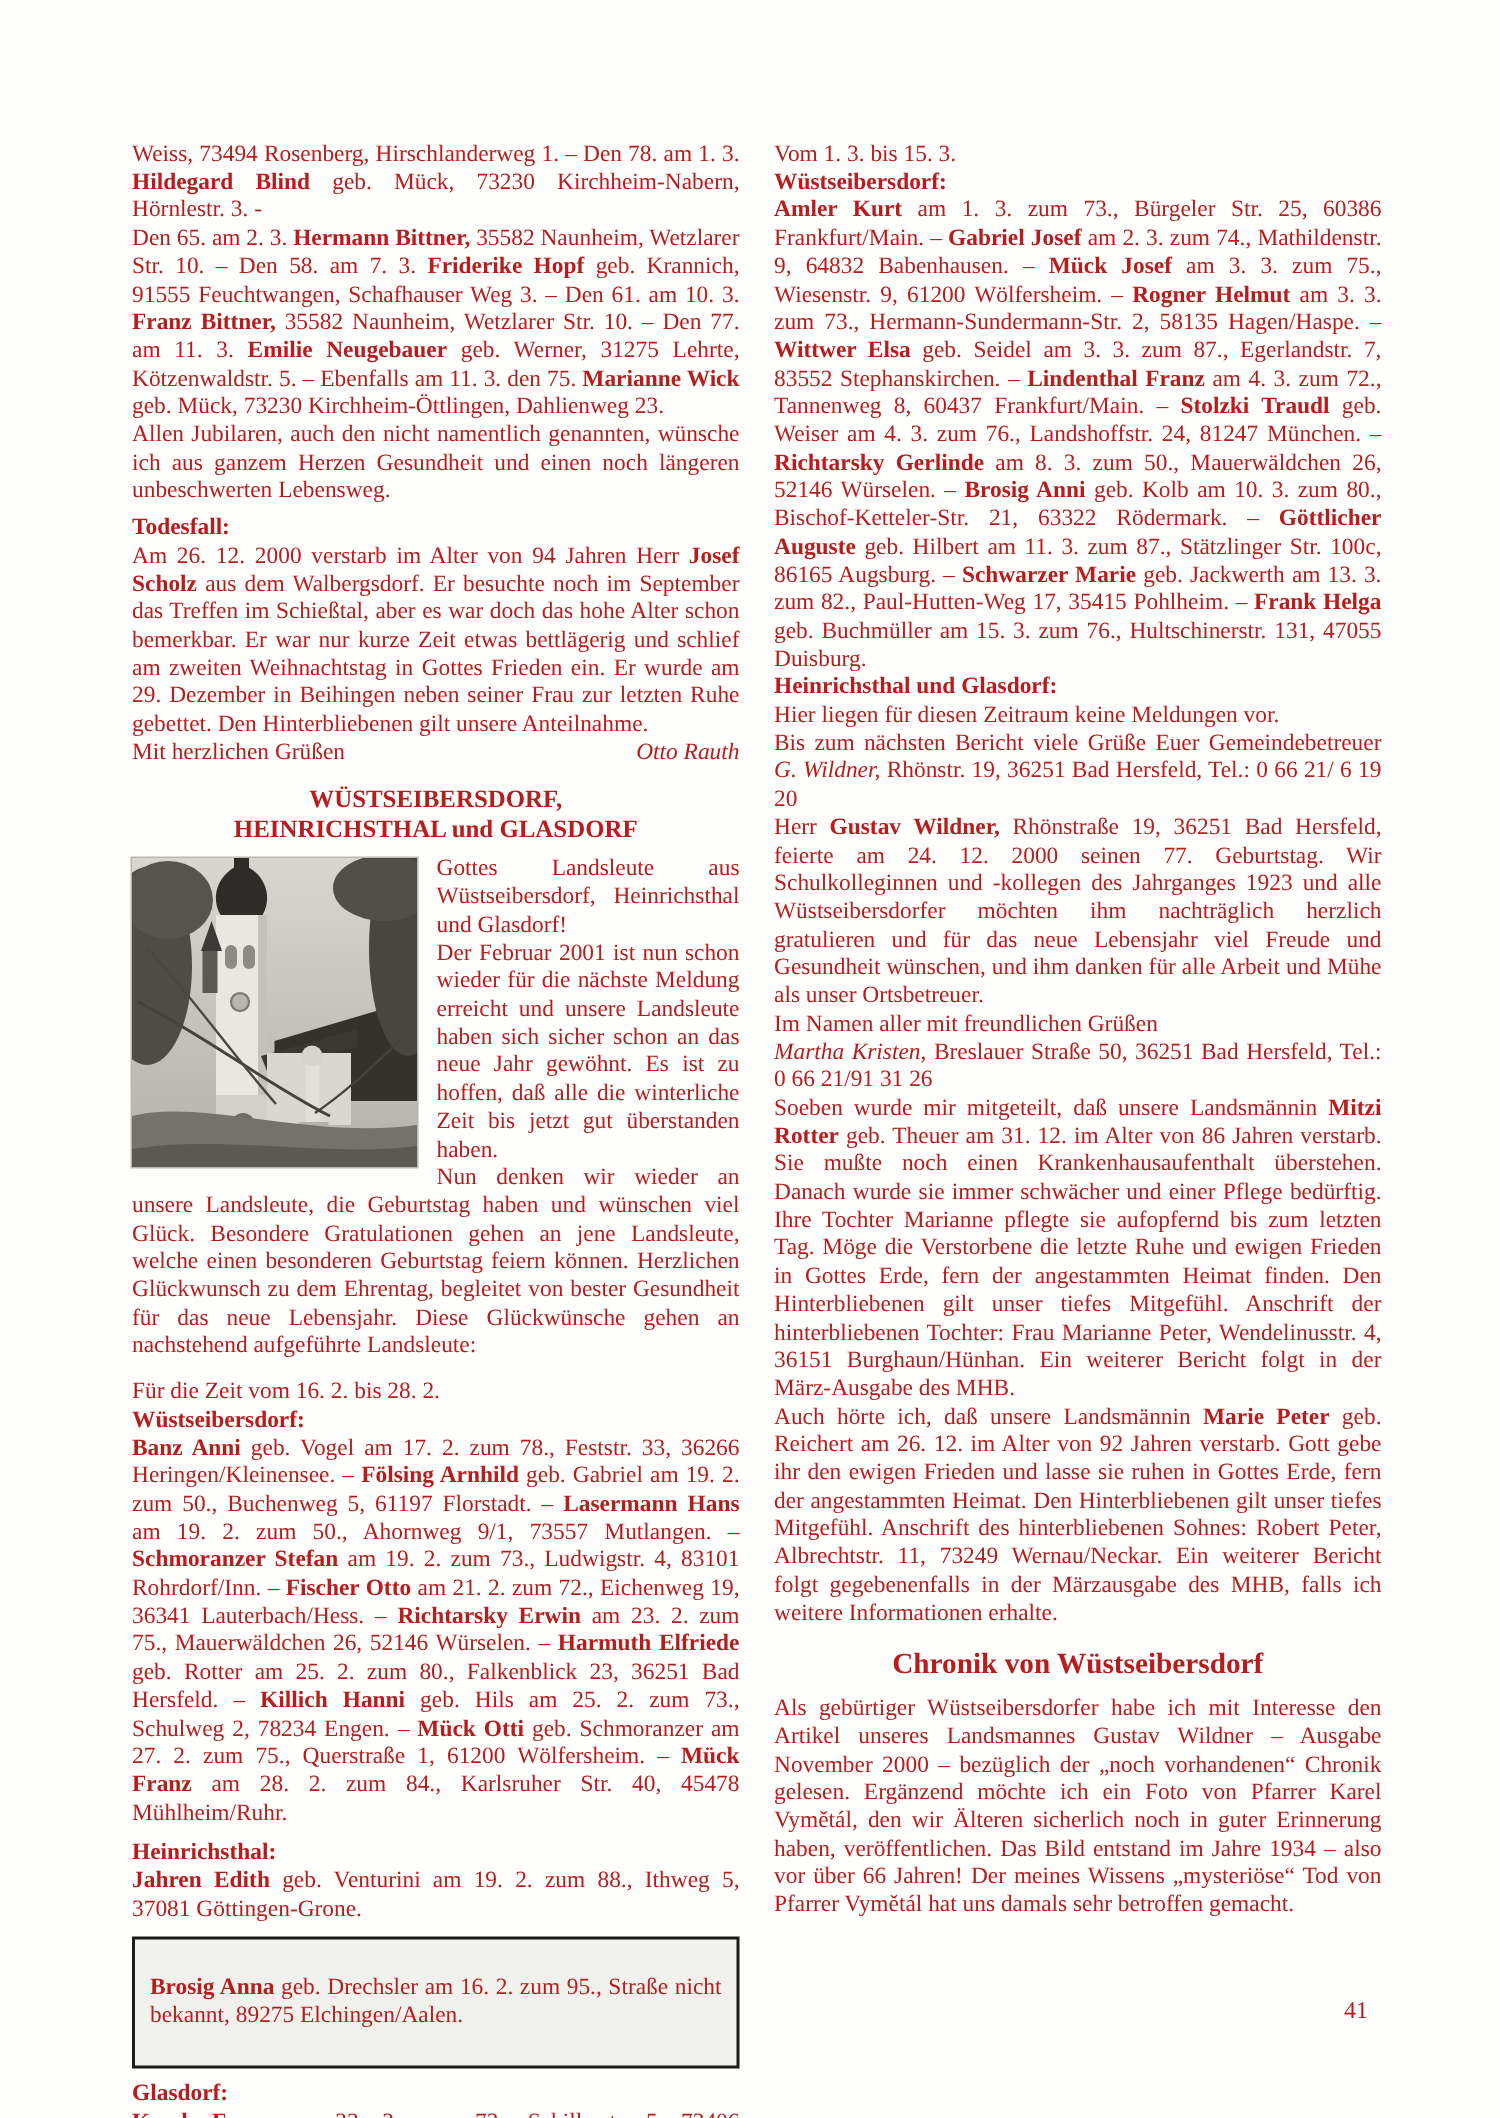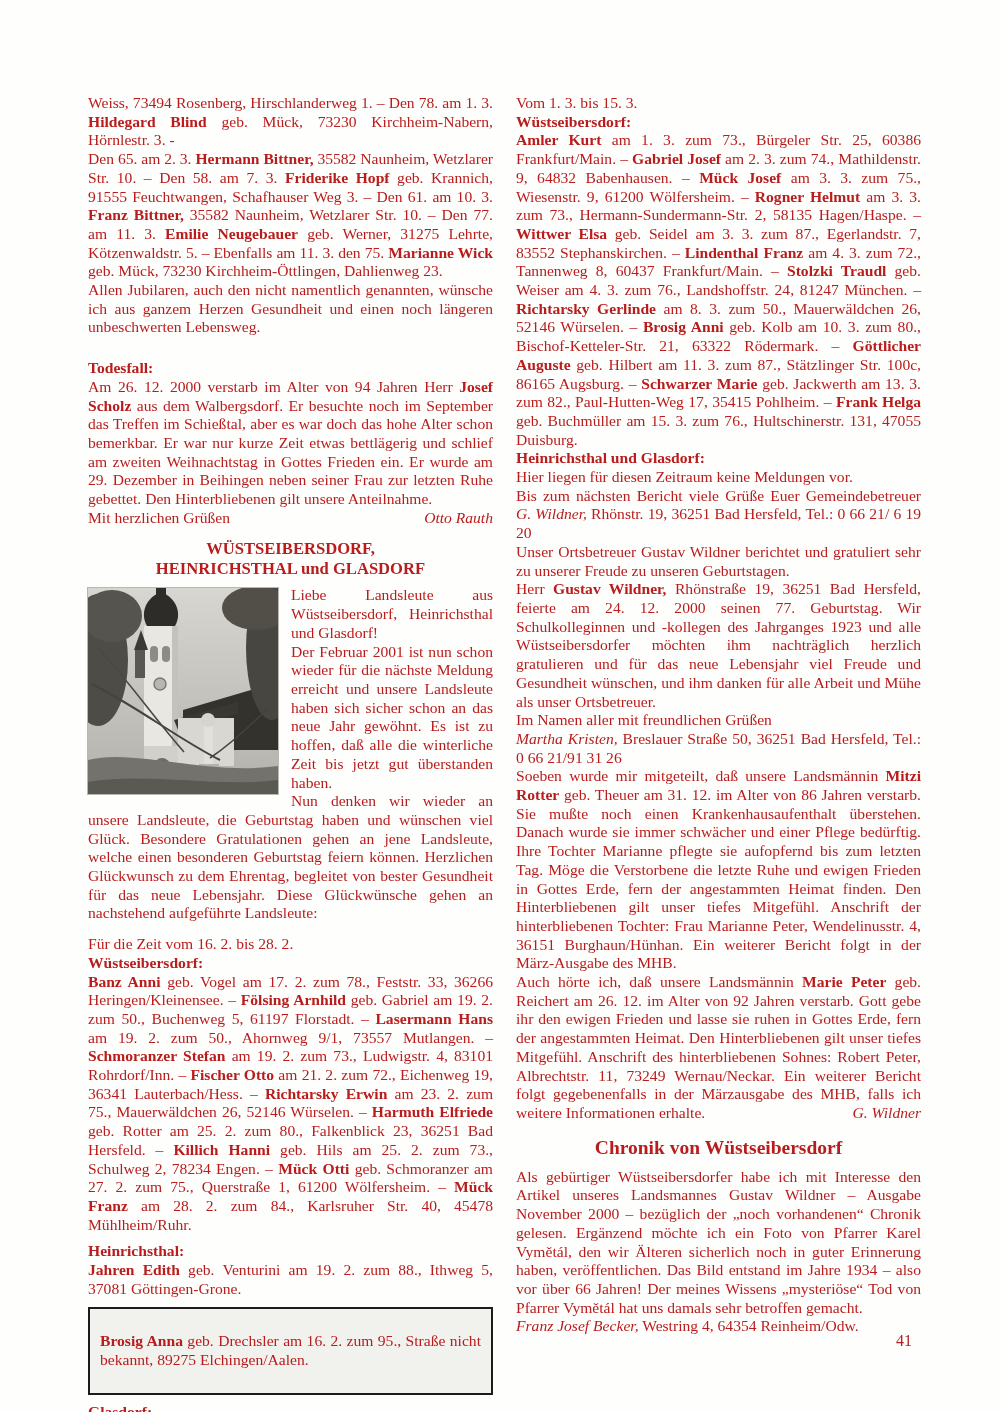--- a/index.html
+++ b/index.html
@@ -6,21 +6,21 @@
   .page{position:relative;width:1000px;height:1412px;background:#fefefd;
         font-family:Liberation Serif, serif;color:#b91c1c;overflow:hidden;}
   .col{position:absolute;top:94px;width:405px;font-size:15.6px;line-height:18.7px;text-align:justify;}
   .col-left{left:88px;}
   .col-right{left:516px;}
   p{margin:0;padding:0;}
   b{font-weight:bold;}
   i{font-style:italic;}
   .runhead{font-weight:bold;text-align:left;}
   .plainline{text-align:left;}
-  .mt6{margin-top:22px;}
+  .mt6{margin-top:6px;}
   .mt8{margin-top:8px;}
   .mt12{margin-top:12px;}
   .mt20{}
   .sigline{display:flex;justify-content:space-between;}
   .sigline i{font-style:italic;}
   .sec-head{text-align:center;font-weight:bold;font-size:16.6px;line-height:20px;margin:12px 0 7px;}
   .big-head{text-align:center;font-weight:bold;font-size:19.5px;line-height:24px;margin:13px 0 8px;}
   .photo{float:left;width:190px;height:206px;margin:2px 13px 3px 0;outline:1px solid #b9b7b1;}
   .boxed{border:2px solid #1c1c1c;background:#f1f1ee;padding:23px 10px;margin:9px 0 8px;}
   .sig-overlay{text-align:right;font-style:italic;margin-top:-18.7px;}
@@ -77,21 +77,21 @@
         <path d="M66,192 v-14 a8,8 0 0 1 16,0 v14 z" fill="#6e6c66"></path>
         <rect x="116" y="138" width="9" height="40" fill="#e2e0da"></rect>
         <circle cx="120" cy="132" r="7" fill="#d6d4ce"></circle>
         <rect x="111" y="176" width="20" height="11" fill="#b4b2ac"></rect>
         <path d="M0,172 C45,160 120,188 190,178 L190,206 L0,206 Z" fill="#74726c"></path>
         <path d="M0,194 C60,184 130,200 190,192 L190,206 L0,206 Z" fill="#5b5954"></path>
         <path d="M4,96 C48,118 92,152 132,172" stroke="#45433e" fill="none" stroke-width="2"></path>
         <path d="M10,60 C40,92 66,130 96,164" stroke="#4a4843" fill="none" stroke-width="1.6"></path>
         <path d="M180,120 C160,140 140,158 122,170" stroke="#44423d" fill="none" stroke-width="1.6"></path>
       </svg>
-      <p>Liebe Landsleute aus Wüstseibersdorf, Heinrichsthal und Glasdorf!</p>
+      <p>Gottes Landsleute aus Wüstseibersdorf, Heinrichsthal und Glasdorf!</p>
       <p>Der Februar 2001 ist nun schon wieder für die nächste Meldung erreicht und unsere Landsleute haben sich sicher schon an das neue Jahr gewöhnt. Es ist zu hoffen, daß alle die winterliche Zeit bis jetzt gut überstanden haben.</p>
       <p>Nun denken wir wieder an unsere Landsleute, die Geburtstag haben und wünschen viel Glück. Besondere Gratulationen gehen an jene Landsleute, welche einen besonderen Geburtstag feiern können. Herzlichen Glückwunsch zu dem Ehrentag, begleitet von bester Gesundheit für das neue Lebensjahr. Diese Glückwünsche gehen an nachstehend aufgeführte Landsleute:</p>
     </div>
 
     <p class="plainline mt12">Für die Zeit vom 16. 2. bis 28. 2.</p>
     <p class="runhead">Wüstseibersdorf:</p>
     <p><b>Banz Anni</b> geb. Vogel am 17. 2. zum 78., Feststr. 33, 36266 Heringen/Kleinensee. – <b>Fölsing Arnhild</b> geb. Gabriel am 19. 2. zum 50., Buchenweg 5, 61197 Florstadt. – <b>Lasermann Hans</b> am 19. 2. zum 50., Ahornweg 9/1, 73557 Mutlangen. – <b>Schmoranzer Stefan</b> am 19. 2. zum 73., Ludwigstr. 4, 83101 Rohrdorf/Inn. – <b>Fischer Otto</b> am 21. 2. zum 72., Eichenweg 19, 36341 Lauterbach/Hess. – <b>Richtarsky Erwin</b> am 23. 2. zum 75., Mauerwäldchen 26, 52146 Würselen. – <b>Harmuth Elfriede</b> geb. Rotter am 25. 2. zum 80., Falkenblick 23, 36251 Bad Hersfeld. – <b>Killich Hanni</b> geb. Hils am 25. 2. zum 73., Schulweg 2, 78234 Engen. – <b>Mück Otti</b> geb. Schmoranzer am 27. 2. zum 75., Querstraße 1, 61200 Wölfersheim. – <b>Mück Franz</b> am 28. 2. zum 84., Karlsruher Str. 40, 45478 Mühlheim/Ruhr.</p>
     <p class="runhead mt8">Heinrichsthal:</p>
     <p><b>Jahren Edith</b> geb. Venturini am 19. 2. zum 88., Ithweg 5, 37081 Göttingen-Grone.</p>
     <div class="boxed">
@@ -102,28 +102,25 @@
   </div>
 
   <div class="col col-right">
     <p class="plainline">Vom 1. 3. bis 15. 3.</p>
     <p class="runhead">Wüstseibersdorf:</p>
     <p><b>Amler Kurt</b> am 1. 3. zum 73., Bürgeler Str. 25, 60386 Frankfurt/Main. – <b>Gabriel Josef</b> am 2. 3. zum 74., Mathildenstr. 9, 64832 Babenhausen. – <b>Mück Josef</b> am 3. 3. zum 75., Wiesenstr. 9, 61200 Wölfersheim. – <b>Rogner Helmut</b> am 3. 3. zum 73., Hermann-Sundermann-Str. 2, 58135 Hagen/Haspe. – <b>Wittwer Elsa</b> geb. Seidel am 3. 3. zum 87., Egerlandstr. 7, 83552 Stephanskirchen. – <b>Lindenthal Franz</b> am 4. 3. zum 72., Tannenweg 8, 60437 Frankfurt/Main. – <b>Stolzki Traudl</b> geb. Weiser am 4. 3. zum 76., Landshoffstr. 24, 81247 München. – <b>Richtarsky Gerlinde</b> am 8. 3. zum 50., Mauerwäldchen 26, 52146 Würselen. – <b>Brosig Anni</b> geb. Kolb am 10. 3. zum 80., Bischof-Ketteler-Str. 21, 63322 Rödermark. – <b>Göttlicher Auguste</b> geb. Hilbert am 11. 3. zum 87., Stätzlinger Str. 100c, 86165 Augsburg. – <b>Schwarzer Marie</b> geb. Jackwerth am 13. 3. zum 82., Paul-Hutten-Weg 17, 35415 Pohlheim. – <b>Frank Helga</b> geb. Buchmüller am 15. 3. zum 76., Hultschinerstr. 131, 47055 Duisburg.</p>
     <p class="runhead">Heinrichsthal und Glasdorf:</p>
     <p>Hier liegen für diesen Zeitraum keine Meldungen vor.</p>
 
     <p class="mt20">Bis zum nächsten Bericht viele Grüße Euer Gemeindebetreuer <i>G. Wildner,</i> Rhönstr. 19, 36251 Bad Hersfeld, Tel.: 0 66 21/ 6 19 20</p>
-    <p>Unser Ortsbetreuer Gustav Wildner berichtet und gratuliert sehr zu unserer Freude zu unseren Geburtstagen.</p>
     <p>Herr <b>Gustav Wildner,</b> Rhönstraße 19, 36251 Bad Hersfeld, feierte am 24. 12. 2000 seinen 77. Geburtstag. Wir Schulkolleginnen und -kollegen des Jahrganges 1923 und alle Wüstseibersdorfer möchten ihm nachträglich herzlich gratulieren und für das neue Lebensjahr viel Freude und Gesundheit wünschen, und ihm danken für alle Arbeit und Mühe als unser Ortsbetreuer.</p>
     <p class="plainline">Im Namen aller mit freundlichen Grüßen</p>
     <p><i>Martha Kristen,</i> Breslauer Straße 50, 36251 Bad Hersfeld, Tel.: 0 66 21/91 31 26</p>
 
     <p>Soeben wurde mir mitgeteilt, daß unsere Landsmännin <b>Mitzi Rotter</b> geb. Theuer am 31. 12. im Alter von 86 Jahren verstarb. Sie mußte noch einen Krankenhausaufenthalt überstehen. Danach wurde sie immer schwächer und einer Pflege bedürftig. Ihre Tochter Marianne pflegte sie aufopfernd bis zum letzten Tag. Möge die Verstorbene die letzte Ruhe und ewigen Frieden in Gottes Erde, fern der angestammten Heimat finden. Den Hinterbliebenen gilt unser tiefes Mitgefühl. Anschrift der hinterbliebenen Tochter: Frau Marianne Peter, Wendelinusstr. 4, 36151 Burghaun/Hünhan. Ein weiterer Bericht folgt in der März-Ausgabe des MHB.</p>
     <p>Auch hörte ich, daß unsere Landsmännin <b>Marie Peter</b> geb. Reichert am 26. 12. im Alter von 92 Jahren verstarb. Gott gebe ihr den ewigen Frieden und lasse sie ruhen in Gottes Erde, fern der angestammten Heimat. Den Hinterbliebenen gilt unser tiefes Mitgefühl. Anschrift des hinterbliebenen Sohnes: Robert Peter, Albrechtstr. 11, 73249 Wernau/Neckar. Ein weiterer Bericht folgt gegebenenfalls in der Märzausgabe des MHB, falls ich weitere Informationen erhalte.</p>
-    <div class="sig-overlay">G. Wildner</div>
 
     <h3 class="big-head">Chronik von Wüstseibersdorf</h3>
     <p>Als gebürtiger Wüstseibersdorfer habe ich mit Interesse den Artikel unseres Landsmannes Gustav Wildner – Ausgabe November 2000 – bezüglich der „noch vorhandenen“ Chronik gelesen. Ergänzend möchte ich ein Foto von Pfarrer Karel Vymětál, den wir Älteren sicherlich noch in guter Erinnerung haben, veröffentlichen. Das Bild entstand im Jahre 1934 – also vor über 66 Jahren! Der meines Wissens „mysteriöse“ Tod von Pfarrer Vymětál hat uns damals sehr betroffen gemacht.</p>
-    <p><i>Franz Josef Becker,</i> Westring 4, 64354 Reinheim/Odw.</p>
   </div>
 
   <div class="pagenum">41</div>
 </div>
 
 </body></html>

